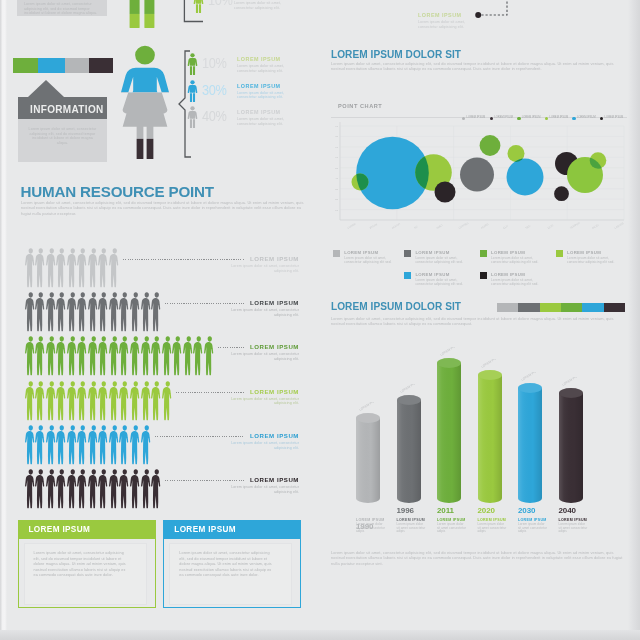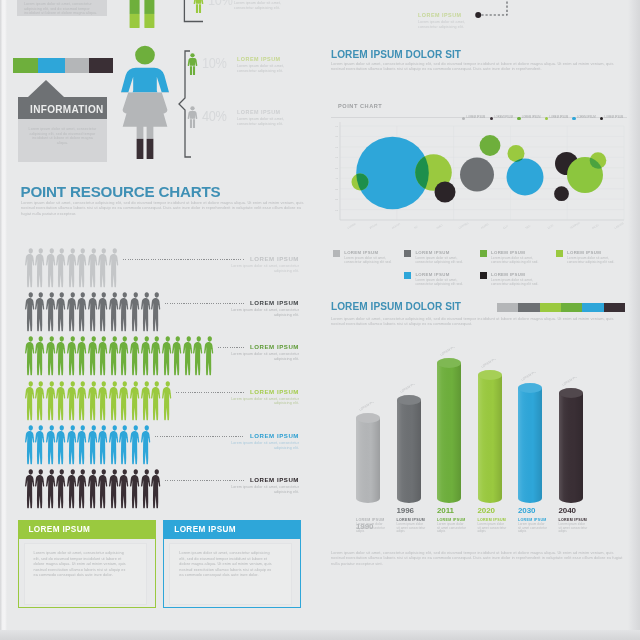--- a/index.html
+++ b/index.html
@@ -177,34 +177,45 @@
       <div class="gicon"><svg width="11" height="22" viewBox="0 0 22 44">
     <circle cx="11" cy="4.6" r="4.3" fill="#6eaf3c"></circle>
     <path d="M7.2 10.2 h7.6 a4.3 4.3 0 0 1 4.2 3.4 L20.6 24.4 a1.45 1.45 0 0 1 -2.85 .55 L16.3 17.4 V25.5 H5.7 V17.4 L4.25 24.95 A1.45 1.45 0 0 1 1.4 24.4 L3 13.6 A4.3 4.3 0 0 1 7.2 10.2 Z" fill="#6eaf3c"></path>
     <path d="M5.9 26.4 h4.2 v16.2 a2.1 2.1 0 0 1 -4.2 0 Z" fill="#6eaf3c"></path>
     <path d="M11.9 26.4 h4.2 v16.2 a2.1 2.1 0 0 1 -4.2 0 Z" fill="#6eaf3c"></path>
   </svg></div>
       <div class="gpct" style="color:#d8dadc">10%</div>
       <div class="glabel" style="color:#c5d78f">LOREM IPSUM</div>
       <div class="gbody body-txt" style="color:#c3c5c7">Lorem ipsum dolor sit amet, consectetur adipisicing elit.</div>
     </div>
+      <div class="abs grow" style="left:9px;top:29.5px;width:130px">
+      <div class="gicon"><svg width="11" height="22" viewBox="0 0 22 44">
+    <circle cx="11" cy="4.6" r="4.3" fill="#2ea6d9"></circle>
+    <path d="M7.2 10.2 h7.6 a4.3 4.3 0 0 1 4.2 3.4 L20.6 24.4 a1.45 1.45 0 0 1 -2.85 .55 L16.3 17.4 V25.5 H5.7 V17.4 L4.25 24.95 A1.45 1.45 0 0 1 1.4 24.4 L3 13.6 A4.3 4.3 0 0 1 7.2 10.2 Z" fill="#2ea6d9"></path>
+    <path d="M5.9 26.4 h4.2 v16.2 a2.1 2.1 0 0 1 -4.2 0 Z" fill="#2ea6d9"></path>
+    <path d="M11.9 26.4 h4.2 v16.2 a2.1 2.1 0 0 1 -4.2 0 Z" fill="#2ea6d9"></path>
+  </svg></div>
+      <div class="gpct" style="color:#b9dff2">30%</div>
+      <div class="glabel" style="color:#4eb4de">LOREM IPSUM</div>
+      <div class="gbody body-txt" style="color:#a8cfe4">Lorem ipsum dolor sit amet, consectetur adipisicing elit.</div>
+    </div>
       <div class="abs grow" style="left:9px;top:56px;width:130px">
       <div class="gicon"><svg width="11" height="22" viewBox="0 0 22 44">
     <circle cx="11" cy="4.6" r="4.3" fill="#b4b6b8"></circle>
     <path d="M7.2 10.2 h7.6 a4.3 4.3 0 0 1 4.2 3.4 L20.6 24.4 a1.45 1.45 0 0 1 -2.85 .55 L16.3 17.4 V25.5 H5.7 V17.4 L4.25 24.95 A1.45 1.45 0 0 1 1.4 24.4 L3 13.6 A4.3 4.3 0 0 1 7.2 10.2 Z" fill="#b4b6b8"></path>
     <path d="M5.9 26.4 h4.2 v16.2 a2.1 2.1 0 0 1 -4.2 0 Z" fill="#b4b6b8"></path>
     <path d="M11.9 26.4 h4.2 v16.2 a2.1 2.1 0 0 1 -4.2 0 Z" fill="#b4b6b8"></path>
   </svg></div>
       <div class="gpct" style="color:#d6d8da">40%</div>
       <div class="glabel" style="color:#cdcfd1">LOREM IPSUM</div>
       <div class="gbody body-txt" style="color:#c3c5c7">Lorem ipsum dolor sit amet, consectetur adipisicing elit.</div>
     </div>
     </div>
 
-  <div class="abs" id="hrtitle">POINT RESOURCE CHARTS</div>
+  <div class="abs" id="hrtitle">HUMAN RESOURCE POINT</div>
   <div class="abs body-txt" id="hrbody">Lorem ipsum dolor sit amet, consectetur adipisicing elit, sed do eiusmod tempor incididunt ut labore et dolore magna aliqua. Ut enim ad minim veniam, quis nostrud exercitation ullamco laboris nisi ut aliquip ex ea commodo consequat. Duis aute irure dolor in reprehenderit in voluptate velit esse cillum dolore eu fugiat nulla pariatur excepteur.</div>
 
   <div class="abs" id="peoplerows" style="left:0;top:237px;width:320px;height:275px">
       <div class="prow" style="left:0;top:0;width:320px;height:44px">
       <div class="abs" style="left:20.5px;top:11px"><svg width="13.4" height="40.1" preserveAspectRatio="none" viewBox="0 0.3 25.8 68.4">
             <g fill="#c4c6c8">
    <path d="M13 0.8 c2.7 0 4.2 1.9 4.2 4.4 c0 2.7 -1.6 4.8 -4.2 4.8 c-2.5 0 -4.1 -2.1 -4.1 -4.8 c0 -2.5 1.4 -4.4 4.1 -4.4 Z"></path>
    <path d="M9.7 10.4 c-3.4 .9 -5.7 2.6 -6.2 6.4 l-1.5 12 c-.2 1.7 2.2 2.1 2.5 .4 l2 -10.2 l-.5 14 c0 0 -.2 20.4 -.2 22.2 c0 1.8 .45 11.2 .45 11.2 c.05 1.35 3 1.35 3.05 0 l1.55 -21 l1.55 21 c.05 1.35 3 1.35 3.05 0 c0 0 .45 -9.4 .45 -11.2 c0 -1.8 -.2 -22.2 -.2 -22.2 l-.5 -14 l2 10.2 c.3 1.7 2.7 1.3 2.5 -.4 l-1.5 -12 c-.5 -3.8 -2.8 -5.5 -6.2 -6.4 Z"></path>
    <path d="M7.6 18.6 c2.6 1.1 6.2 3.6 8.7 4.3 c1.8 .5 2.5 -1.2 1 -2 c-2.7 -1.4 -5.3 -3.7 -7.4 -4.5 Z"></path>
   </g>

